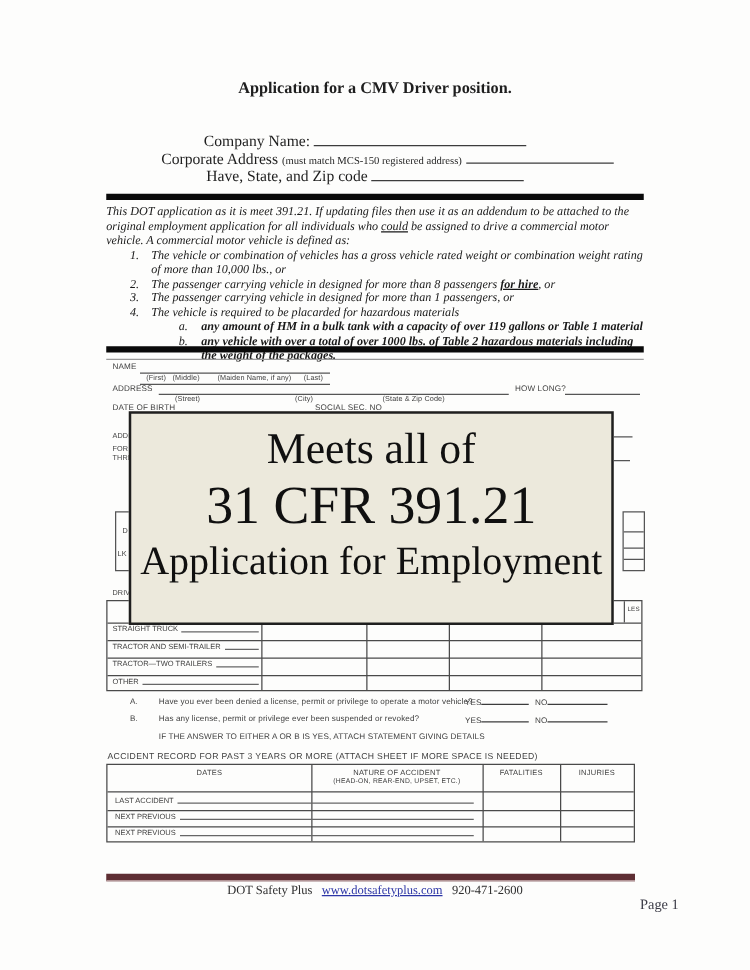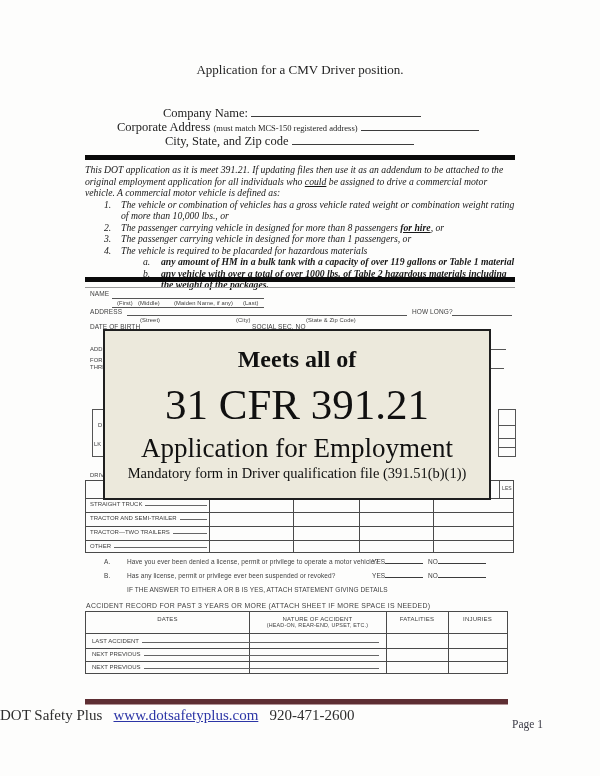--- a/index.html
+++ b/index.html
@@ -3,21 +3,21 @@
 <meta charset="utf-8">
 <style>
   * { box-sizing: border-box; }
   body { margin:0; background:#ffffff; }
   .page { position:relative; width:600px; height:776px; background:#fdfdfc;
           font-family:"Liberation Serif", serif; color:#1e1e1e; overflow:hidden; }
 
   
   .center-head { position:absolute; top:63px; left:0; width:600px; text-align:center;
                  font-size:12.5px; line-height:14.5px; }
-  .center-head .bold { font-weight:normal; font-size:13px; }
+  .center-head .bold { font-weight:bold; font-size:13px; }
 
   
   .crow { position:absolute; font-size:12.5px; white-space:nowrap; }
   .crow .note { font-size:8.5px; }
   .fill { display:inline-block; border-bottom:1px solid #3c3c3c; height:11px; }
 
   
   .bar { position:absolute; left:85px; width:430px; height:5px; background:#0a0a0a; }
 
   
@@ -36,23 +36,23 @@
   .f6 { font-size:5.8px; }
   .f5 { font-size:5px; }
   .line { position:absolute; border-top:1px solid #555; height:0; }
   .box  { position:absolute; border:1px solid #555; }
 
   
   .overlay { position:absolute; left:103px; top:329px; width:388px; height:171px;
              background:#ECE9DC; border:2px solid #1f1f1f; z-index:5;
              display:flex; flex-direction:column; align-items:center; text-align:center;
              font-family:"Liberation Serif", serif; color:#101010; }
-  .ov1 { font-size:24px; line-height:42px; margin-top:7px;font-weight:bold; }
+  .ov1 { font-size:35px; line-height:42px; margin-top:7px; }
   .ov2 { font-size:43px; line-height:50px; }
-  .ov3 { font-size:27px; line-height:31px; margin-top:3px; }
+  .ov3 { font-size:32px; line-height:31px; margin-top:3px; }
   .ov4 { font-size:14.5px; line-height:17px; margin-top:1px; }
 
   
   .exp { position:absolute; left:85px; top:480px; width:429px; height:73px;
          border:1px solid #4a4a4a; z-index:1; }
   .expcol { position:absolute; top:0; bottom:0; border-left:1px solid #4a4a4a; }
   .exph { position:absolute; left:0; right:0; border-top:1px solid #4a4a4a; }
   .exprow { position:absolute; left:4px; width:118px; display:flex; align-items:flex-end;
             font-family:"Liberation Sans", sans-serif; font-size:6px; color:#3e3e3e;
             white-space:nowrap; }
@@ -68,45 +68,45 @@
   .ach .small { font-size:5.4px; }
   .acccol { position:absolute; top:0; bottom:0; border-left:1px solid #4a4a4a; }
   .accline { position:absolute; left:0; right:0; border-top:1px solid #4a4a4a; }
   .accrow { position:absolute; left:6px; width:288px; display:flex; align-items:flex-end;
             font-size:6px; white-space:nowrap; }
   .accrow .fl { flex:1; border-bottom:1px solid #666; margin:0 1px 1px 3px; }
 
   
   .fbar { position:absolute; left:85px; top:699px; width:423px; height:6px;
           background:#5E2E33; border-bottom:1px solid #b29496; }
-  .ftext { position:absolute; top:707px; left:0; width:600px; 
-           font-size:15px; color:#2e2e2e; }
+  .ftext { position:absolute; top:707px; left:0; width:600px; text-align:center;
+           font-size:10px; color:#2e2e2e; }
   .ftext a { color:#2C35A6; text-decoration:underline; cursor:pointer; }
   .pagenum { position:absolute; top:718px; left:512px; font-size:11.5px; color:#3b3b46; }
 </style>
 </head>
 <body>
 
 <div class="page">
 
   <div class="center-head">
     <div class="bold">Application for a CMV Driver position.</div>
   </div>
 
   <div class="crow" style="top:106px;left:163px;">
     <span>Company Name:</span>
     <span class="fill" style="width:170px;"></span>
   </div>
-  <div class="crow" style="top:120px;left:117px;">
+  <div class="crow" style="top:120px;left:129px;">
     <span>Corporate Address</span>
     <span class="note">(must match MCS-150 registered address)</span>
     <span class="fill" style="width:118px;"></span>
   </div>
   <div class="crow" style="top:134px;left:165px;">
-    <span>City, State, and Zip code</span>
+    <span>Have, State, and Zip code</span>
     <span class="fill" style="width:122px;"></span>
   </div>
 
   <div class="bar" style="top:155px;"></div>
 
   <div class="notice">
     <div><span>This DOT application as it is meet 391.21.  If updating files then use it as an addendum to be attached to the original employment application for all individuals who </span><span class="u">could</span><span> be assigned to drive a commercial motor vehicle. A commercial motor vehicle is defined as:</span></div>
     <div class="nitem">
       <span class="nnum">1.</span>
       <span class="ntext">The vehicle or combination of vehicles has a gross vehicle rated weight or combination weight rating of more than 10,000 lbs., or</span>
@@ -200,21 +200,20 @@
     <div class="exprow" style="top:62px;">
       <span>OTHER</span>
         <span class="fl"></span>
     </div>
   </div>
 
   <div class="overlay">
     <div class="ov1">Meets all of</div>
     <div class="ov2">31 CFR 391.21</div>
     <div class="ov3">Application for Employment</div>
-    <div class="ov4">Mandatory form in Driver qualification file (391.51(b)(1))</div>
   </div>
 
   <span class="f" style="left:104px;top:558px;">A.</span>
   <span class="f" style="left:127px;top:558px;">Have you ever been denied a license, permit or privilege to operate a motor vehicle?</span>
   <span class="f" style="left:372px;top:558px;"><span>YES</span><span class="fill" style="width:38px;height:6px;"></span></span>
   <span class="f" style="left:428px;top:558px;"><span>NO</span><span class="fill" style="width:48px;height:6px;"></span></span>
 
   <span class="f" style="left:104px;top:572px;">B.</span>
   <span class="f" style="left:127px;top:572px;">Has any license, permit or privilege ever been suspended or revoked?</span>
   <span class="f" style="left:372px;top:572px;"><span>YES</span><span class="fill" style="width:38px;height:6px;"></span></span>

